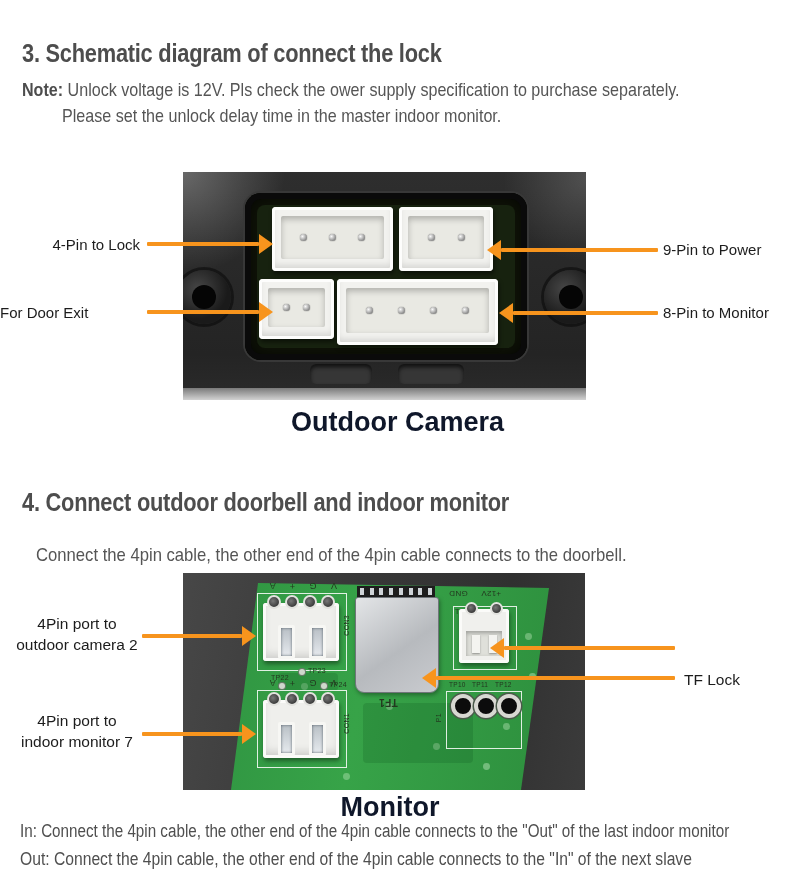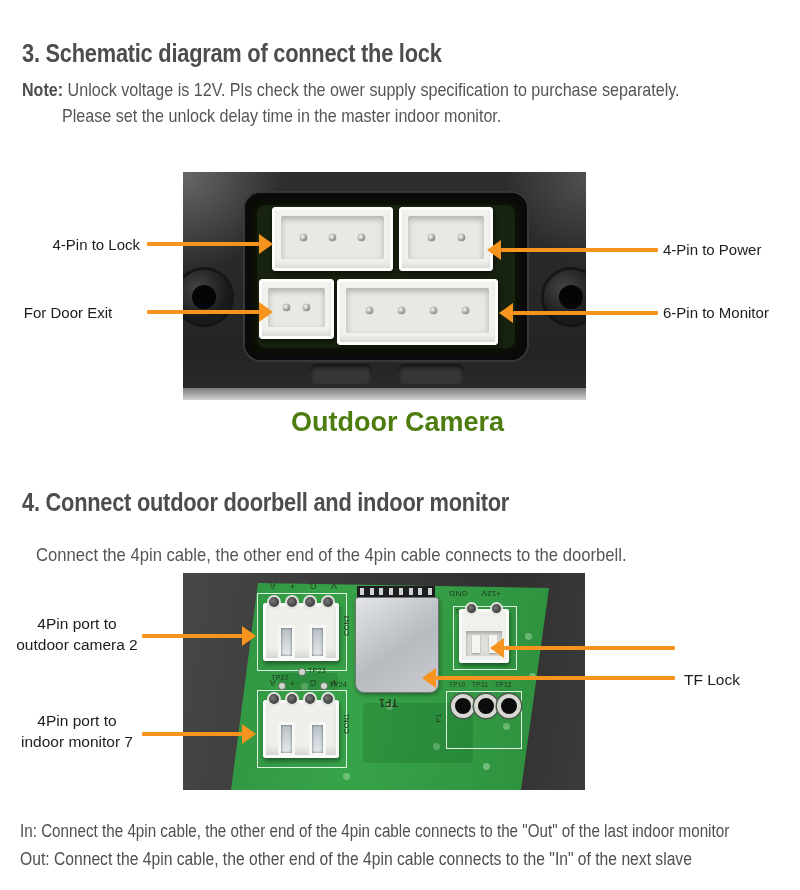--- a/index.html
+++ b/index.html
@@ -11,21 +11,21 @@
      white-space:nowrap;letter-spacing:-.3px;transform:scaleX(.84);transform-origin:0 0;}
   .note{position:absolute;left:22px;top:77px;font-size:18.5px;color:#555;line-height:25.5px;
         white-space:nowrap;transform:scaleX(.87);transform-origin:0 0;}
   .note b{color:#4d4d4d;}
   .note .ind{display:block;padding-left:46px;}
   .intro{position:absolute;left:36px;top:544px;font-size:18.5px;color:#555;white-space:nowrap;
          transform:scaleX(.9);transform-origin:0 0;}
   .foot{position:absolute;left:20px;font-size:18px;color:#4f4f4f;white-space:nowrap;transform-origin:0 0;}
   .f1{top:821px;transform:scaleX(.845);}
   .f2{top:849px;transform:scaleX(.87);}
-  .cap{position:absolute;text-align:center;font-weight:bold;color:#4d7c0f;}
+  .cap{position:absolute;text-align:center;font-weight:bold;color:#0f172a;}
   .cap1{left:196px;top:407px;width:403px;font-size:27px;}
   .cap2{left:189px;top:792px;width:402px;font-size:27px;}
 
   
   .lab{position:absolute;font-size:15px;color:#1c1c1c;line-height:18px;}
   .lab2{position:absolute;font-size:15.5px;color:#1c1c1c;line-height:21px;}
 
   
   .arrow{position:absolute;height:4px;background:#f7941d;border-radius:1px;}
   .arrow::after{content:"";position:absolute;top:-8px;width:0;height:0;
@@ -140,26 +140,26 @@
     </div>
     <div class="screw" style="left:-6px;top:98px"></div>
     <div class="screw" style="left:361px;top:98px"></div>
     <div class="notch" style="left:127px;top:192px;width:62px"></div>
     <div class="notch" style="left:215px;top:192px;width:66px"></div>
     <div class="strip"></div>
   </div>
 
   <div class="lab" style="left:0;width:140px;top:236px;text-align:right">4-Pin to Lock</div>
   <div class="arrow ar" style="left:147px;top:242px;width:112px"></div>
-  <div class="lab" style="left:0;width:136px;top:304px;text-align:center">For Door Exit</div>
+  <div class="lab" style="left:0;width:136px;top:304px;text-align:left">For Door Exit</div>
   <div class="arrow ar" style="left:147px;top:310px;width:112px"></div>
   <div class="arrow al" style="left:501px;top:248px;width:157px"></div>
-  <div class="lab" style="left:663px;top:241px">4-Pin to Power</div>
+  <div class="lab" style="left:663px;top:241px">9-Pin to Power</div>
   <div class="arrow al" style="left:513px;top:311px;width:145px"></div>
-  <div class="lab" style="left:663px;top:304px">6-Pin to Monitor</div>
+  <div class="lab" style="left:663px;top:304px">8-Pin to Monitor</div>
 
   <div class="cap cap1">Outdoor Camera</div>
 
   <div class="h" style="top:487px">4. Connect outdoor doorbell and indoor monitor</div>
   <div class="intro">Connect the 4pin cable, the other end of the 4pin cable connects to the doorbell.</div>
 
   <div class="fig2">
     <div class="pcb"></div>
     <i class="vias"></i>
     <div class="patch" style="left:180px;top:130px;width:110px;height:60px"></div>
@@ -248,17 +248,18 @@
   <div class="lab2" style="left:14px;width:126px;top:710px;text-align:center">
     <span style="display:block">4Pin port to</span>
     <span style="display:block">indoor monitor 7</span>
   </div>
   <div class="arrow ar" style="left:142px;top:732px;width:100px"></div>
 
   <div class="arrow al" style="left:504px;top:646px;width:171px"></div>
   <div class="arrow al" style="left:436px;top:676px;width:239px"></div>
   <div class="lab2" style="left:684px;top:669px">TF Lock</div>
 
+  <div class="cap cap2">Monitor</div>
 
   <div class="foot f1">In: Connect the 4pin cable, the other end of the 4pin cable connects to the "Out" of the last indoor monitor</div>
   <div class="foot f2">Out:  Connect the 4pin cable, the other end of the 4pin cable connects to the "In" of the next slave</div>
 
 </div>
 
 </body></html>

